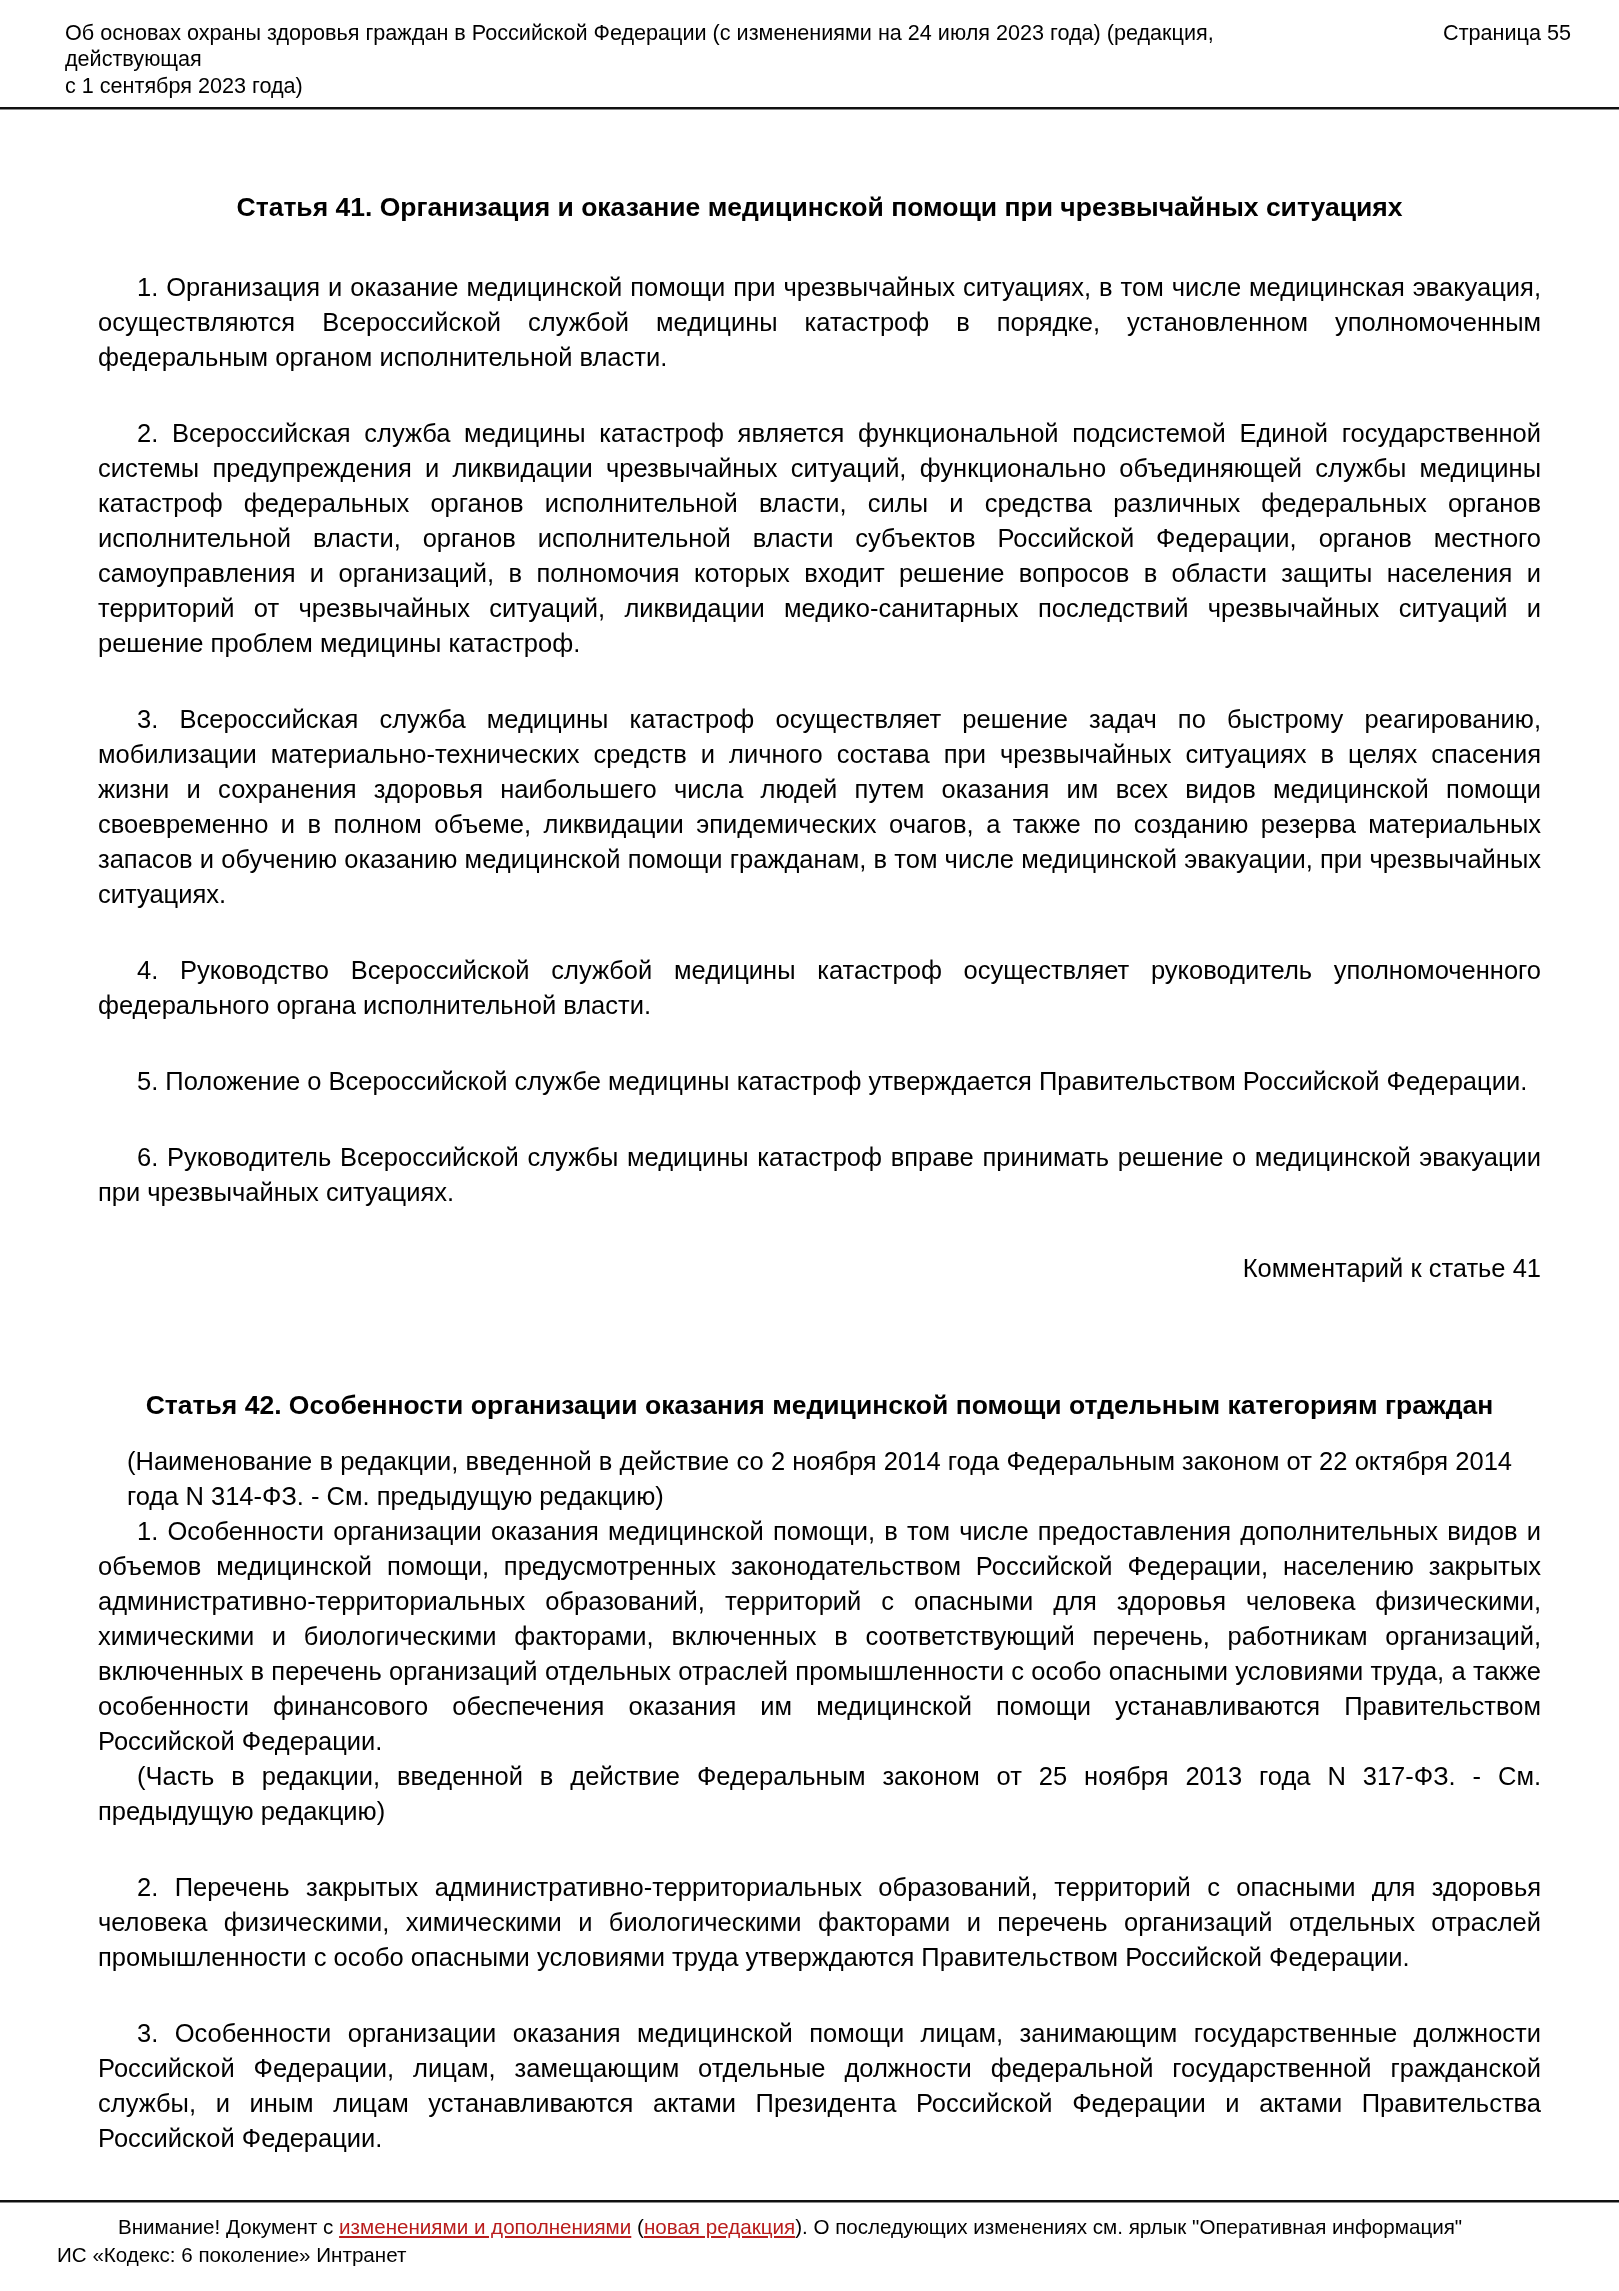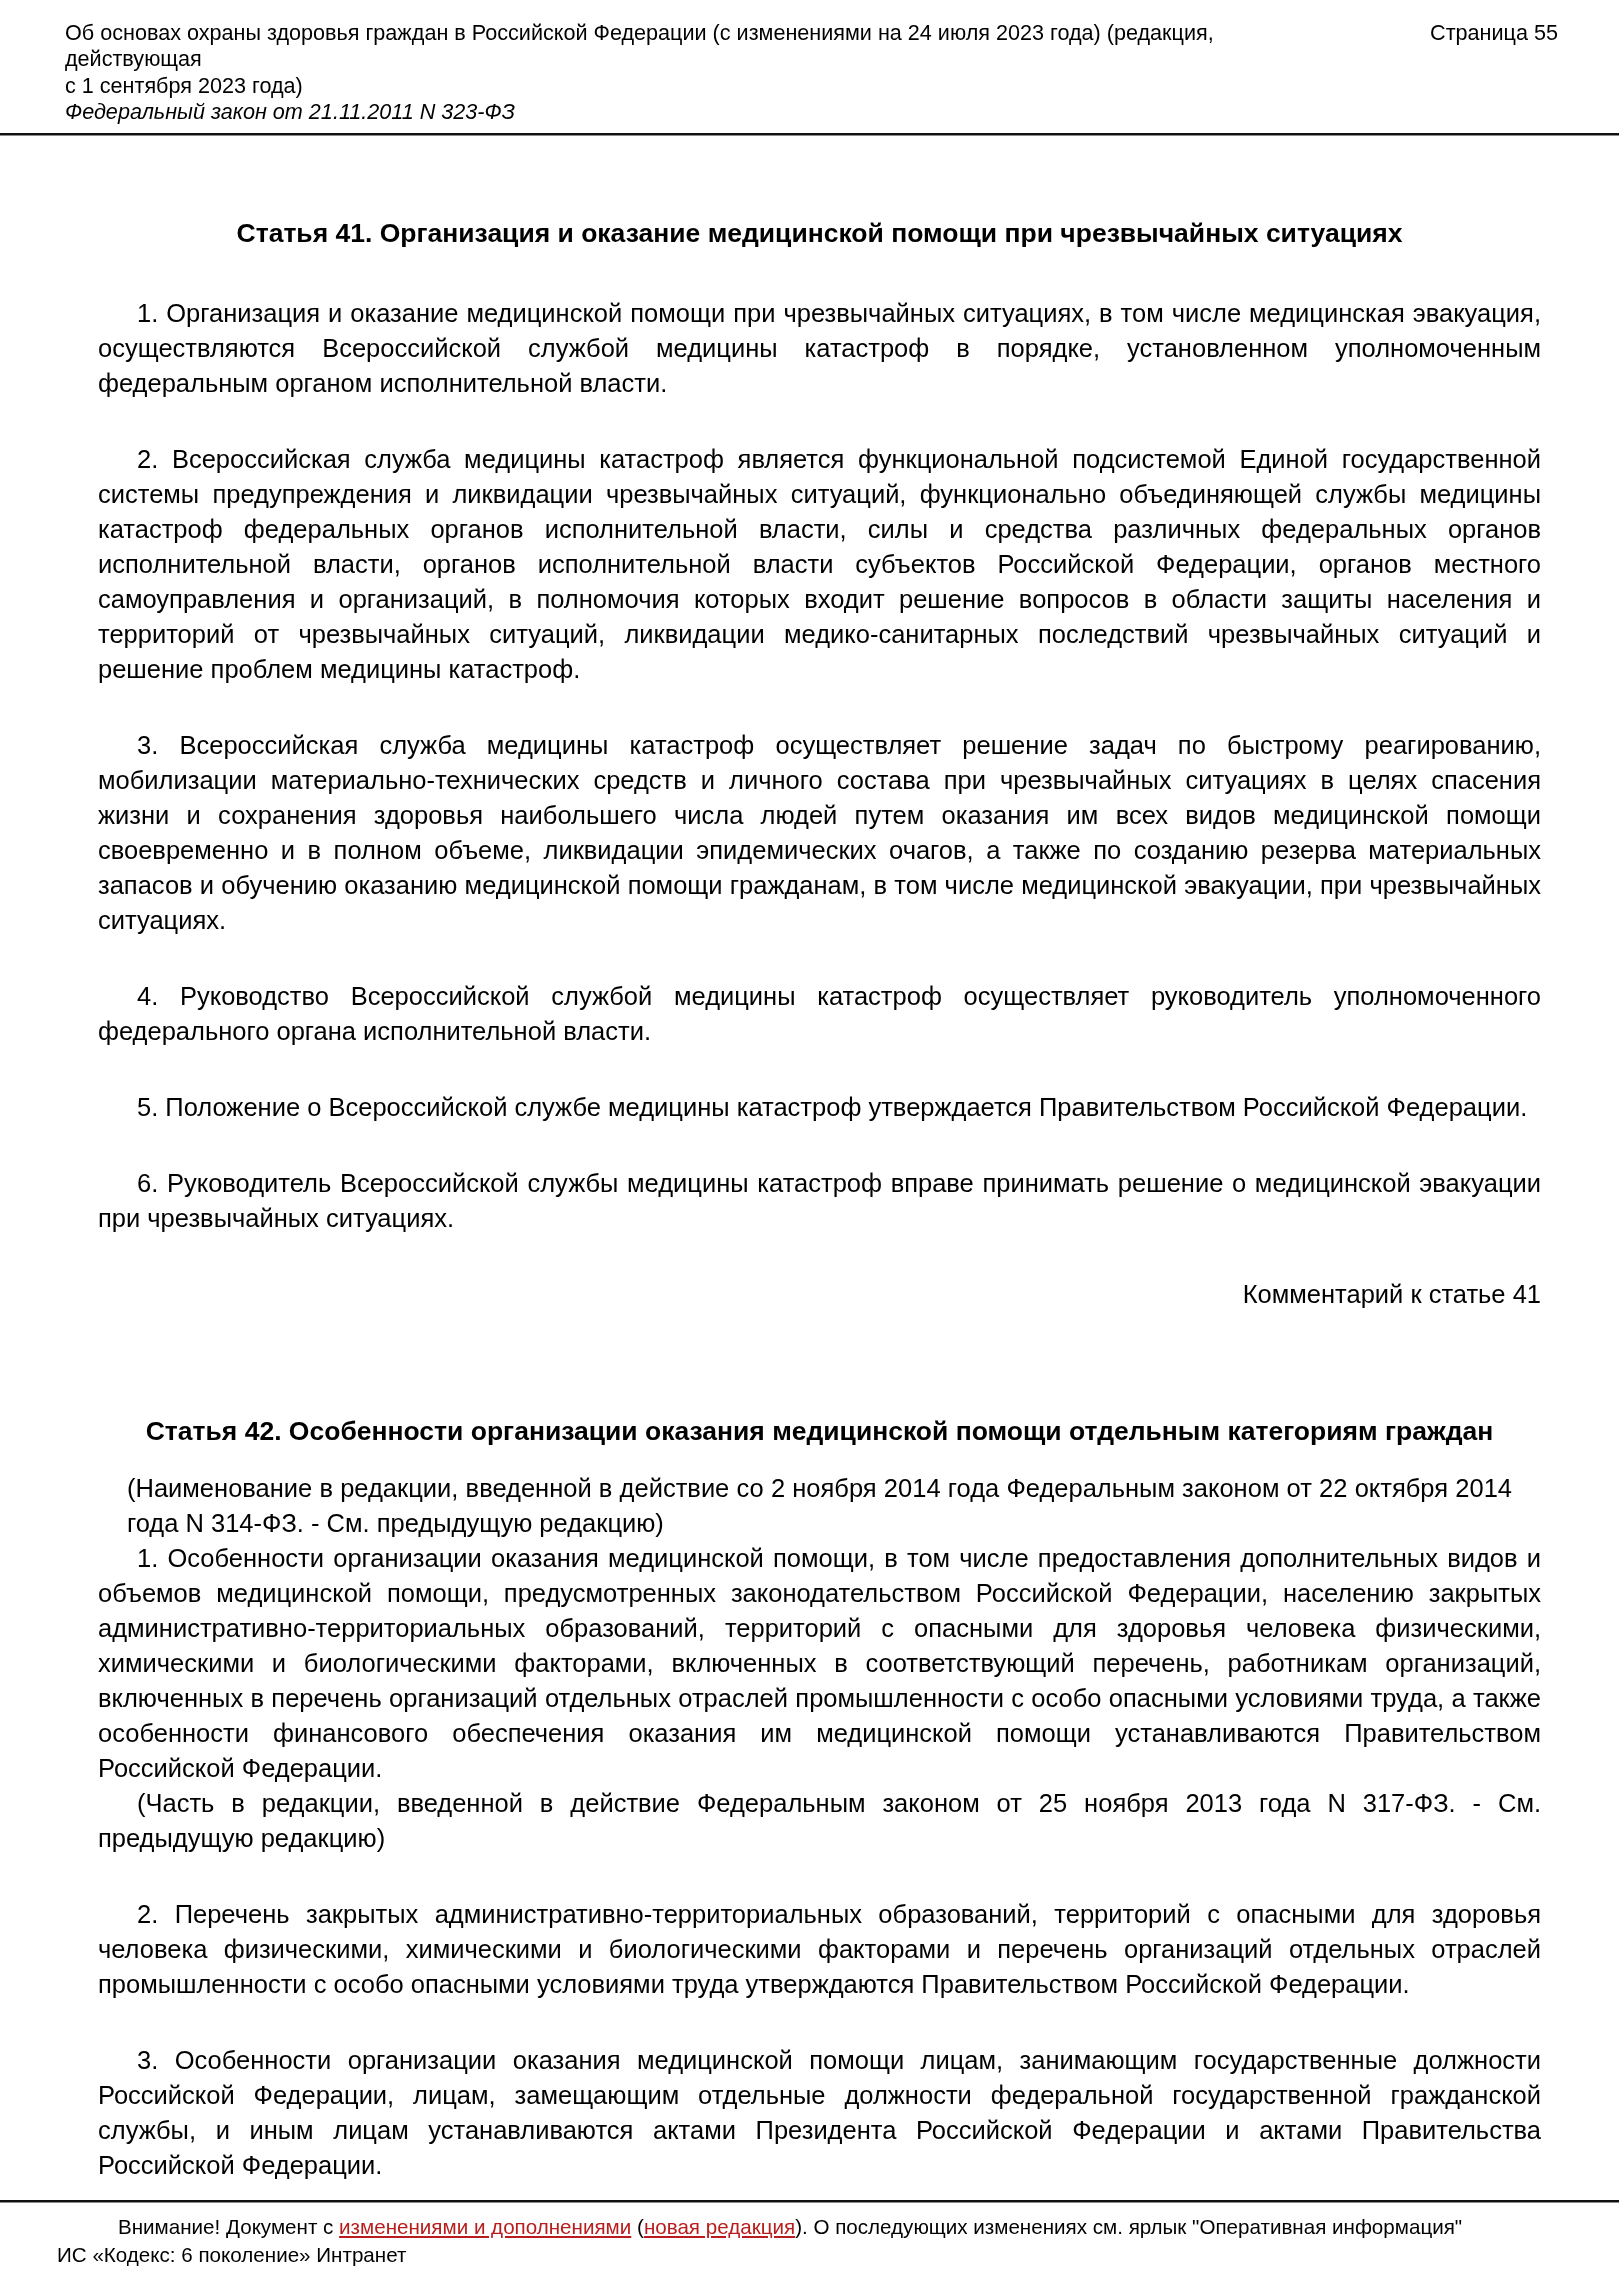--- a/index.html
+++ b/index.html
@@ -18,21 +18,21 @@
   .page-header {
     position: relative;
     padding: 19.6px 65px 7.8px 65px;
     font-size: 21.6px;
     line-height: 26.5px;
   }
   .doc-title { max-width: 1264px; }
   .page-label {
     position: absolute;
     top: 19.6px;
-    right: 61px;
+    right: 48px;
     white-space: nowrap;
   }
   .doc-subtitle { font-style: italic; }
 
   .rule {
     border: none;
     border-top: 2px solid #101010;
     border-bottom: 1px solid #8a8a8a;
     height: 0;
     margin: 0;
@@ -89,21 +89,20 @@
 </style>
 </head>
 <body>
 
 <header class="page-header">
   <div class="doc-title">
     <span>Об основах охраны здоровья граждан в Российской Федерации (с изменениями на 24 июля 2023 года) (редакция, действующая</span><br>
     <span>с 1 сентября 2023 года)</span>
   </div>
   <div class="page-label">Страница 55</div>
-  <div class="doc-subtitle">Федеральный закон от 21.11.2011 N 323-ФЗ</div>
 </header>
 
 <hr class="rule">
 
 <main class="doc-main">
 
   <div class="article-heading">Статья 41. Организация и оказание медицинской помощи при чрезвычайных ситуациях</div>
 
   <p>1. Организация и оказание медицинской помощи при чрезвычайных ситуациях, в том числе медицинская эвакуация, осуществляются Всероссийской службой медицины катастроф в порядке, установленном уполномоченным федеральным органом исполнительной власти.</p>
   <p>2. Всероссийская служба медицины катастроф является функциональной подсистемой Единой государственной системы предупреждения и ликвидации чрезвычайных ситуаций, функционально объединяющей службы медицины катастроф федеральных органов исполнительной власти, силы и средства различных федеральных органов исполнительной власти, органов исполнительной власти субъектов Российской Федерации, органов местного самоуправления и организаций, в полномочия которых входит решение вопросов в области защиты населения и территорий от чрезвычайных ситуаций, ликвидации медико-санитарных последствий чрезвычайных ситуаций и решение проблем медицины катастроф.</p>

